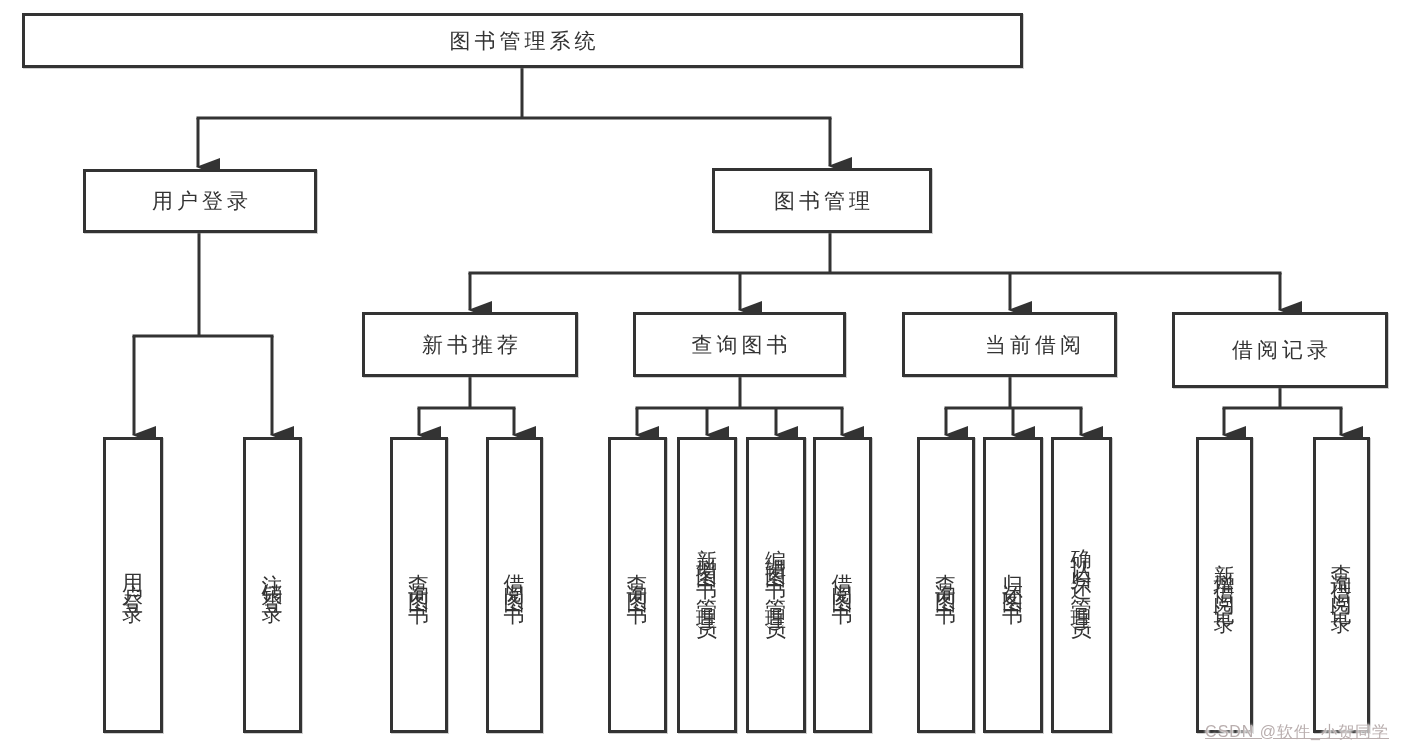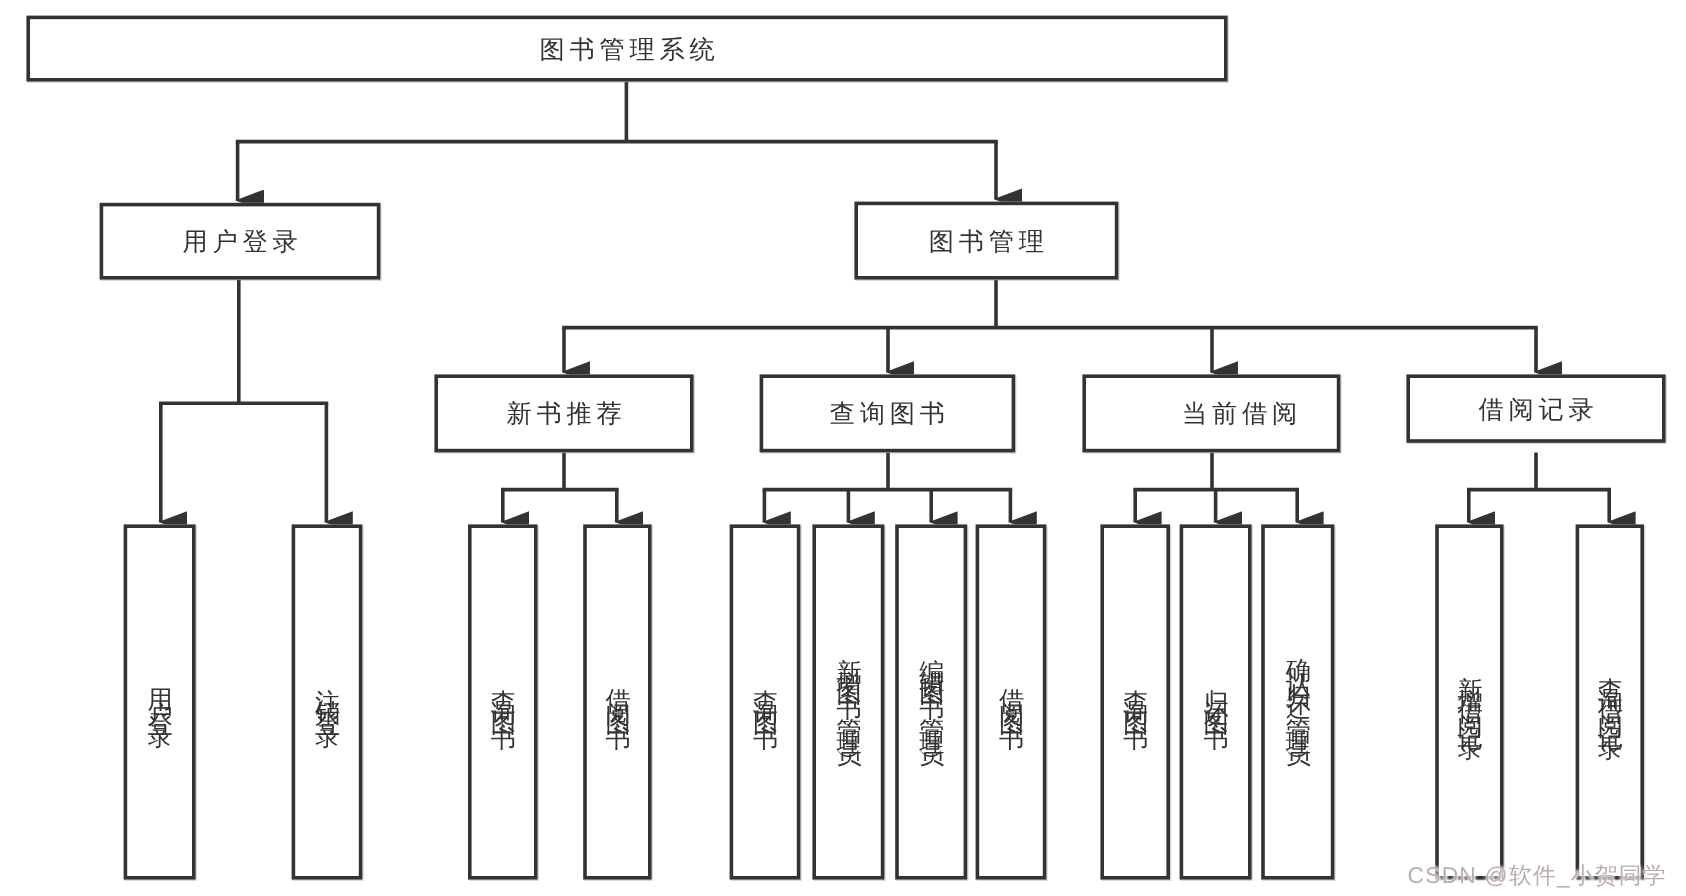--- a/index.html
+++ b/index.html
@@ -41,26 +41,27 @@
     letter-spacing: 10px;
     font-size: 21px;
     line-height: 1;
     margin-bottom: 16px;
     white-space: nowrap;
   }
   #watermark {
     position: absolute;
     right: 16px;
     bottom: 4px;
-    font-size: 19px;
+    font-size: 16px;
     color: #b9aeae;
     letter-spacing: 1px;
     white-space: nowrap;
     z-index: 3;
     text-shadow: 0 0 3px #ffffff, 0 0 3px #ffffff, 1px 1px 2px #ffffff;
+    text-decoration: underline;
   }
 </style>
 </head>
 <body>
 
 <div id="stage">
 
   <svg id="wires" viewBox="0 0 1405 747" xmlns="http://www.w3.org/2000/svg">
     <defs>
       <marker id="ah" markerUnits="userSpaceOnUse" markerWidth="18" markerHeight="24" viewBox="0 0 18 24" refX="9" refY="22" orient="auto">
@@ -117,21 +118,21 @@
 
   <div class="node" style="left:362px; top:312px; width:216px; height:65px;">
     <span>新书推荐</span>
   </div>
   <div class="node" style="left:633px; top:312px; width:213px; height:65px;">
     <span>查询图书</span>
   </div>
   <div class="node" style="left:902px; top:312px; width:215px; height:65px;padding-left:47px;">
     <span>当前借阅</span>
   </div>
-  <div class="node" style="left:1172px; top:312px; width:216px; height:57px;">
+  <div class="node" style="left:1172px; top:312px; width:216px; height:76px;">
     <span>借阅记录</span>
   </div>
 
   <div class="node vnode" style="left:103px; top:437px; width:60px; height:296px;">
     <span class="vtext">用户登录</span>
   </div>
   <div class="node vnode" style="left:243px; top:437px; width:59px; height:296px;">
     <span class="vtext">注销登录</span>
   </div>
 

